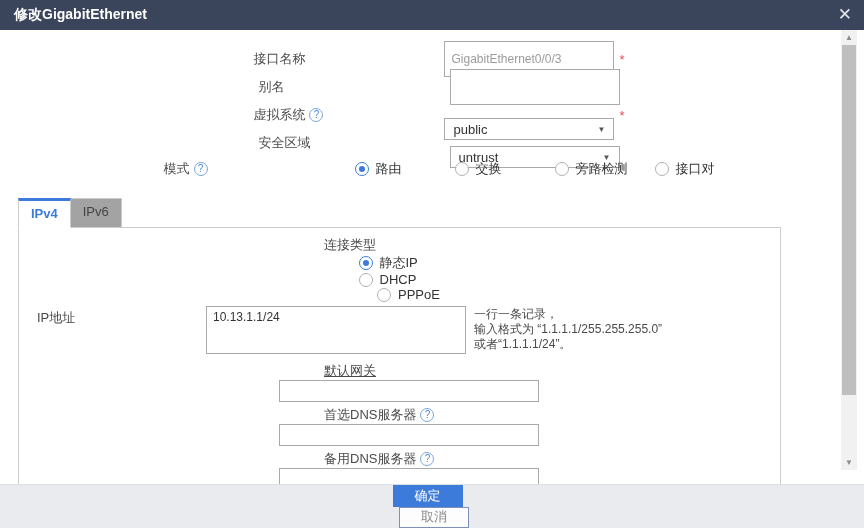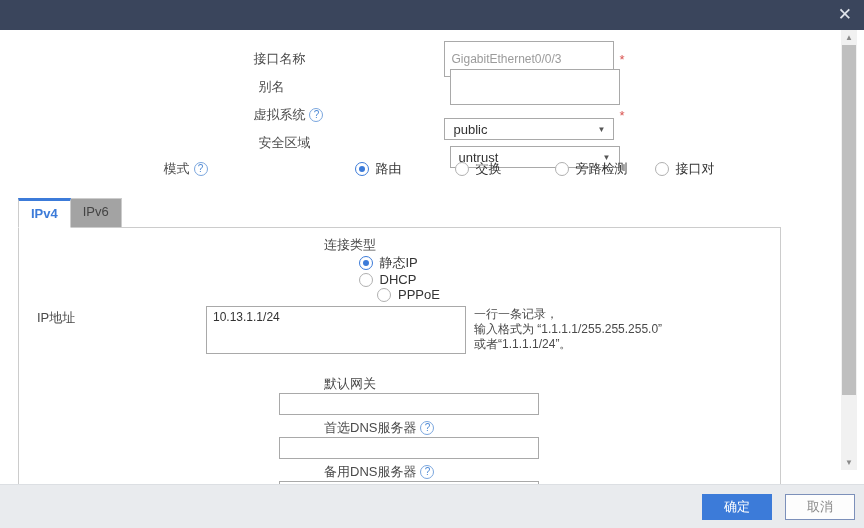--- a/index.html
+++ b/index.html
@@ -129,21 +129,21 @@
     width: 260px; height: 48px;
     border: 1px solid #a9a9a9;
     resize: none;
     font-family: "Liberation Sans", sans-serif;
     font-size: 12px;
     color: #333;
     padding: 3px 6px;
     outline: none;
   }
   .ip-hint { margin-left: 8px; font-size: 12px; line-height: 15px; color: #4a4a4a; padding-top: 1px; }
-  .gw-row { margin-top: 21px; }
+  .gw-row { margin-top: 8px; text-decoration: underline; }
   .chk-row { display: flex; align-items: center; margin-top: 13px; }
   .checkbox {
     width: 14px; height: 14px;
     border: 1px solid #a9a9a9;
     background: #fff;
     display: inline-block;
     cursor: pointer;
     flex: none;
   }
   .chk-label { margin-left: 7px; font-weight: bold; color: #333; }
@@ -160,20 +160,21 @@
     position: absolute;
     left: 0; top: 484px;
     width: 864px; height: 44px;
     background: #e9ebee;
     border-top: 1px solid #dcdfe3;
     display: flex;
     align-items: center;
     justify-content: flex-end;
     padding-right: 9px;
     z-index: 5;
+    flex-direction: column;
   }
   .btn {
     height: 26px;
     min-width: 70px;
     font-size: 13px;
     font-family: "Liberation Sans", sans-serif;
     cursor: pointer;
   }
   .btn-primary { background: #3c7bd9; color: #fff; border: 1px solid #3c7bd9; }
   .btn-secondary { background: #fdfdfd; color: #888; border: 1px solid #7c90ba; margin-left: 13px; }
@@ -201,20 +202,21 @@
     left: 1px; top: 15px;
     width: 14px; height: 350px;
     background: #bfbfbf;
     cursor: pointer;
   }
 </style>
 </head>
 <body>
 
 <div class="titlebar">
+  <span class="title">修改GigabitEthernet</span>
   <span class="close-x">✕</span>
 </div>
 
 <div class="form-area">
 
   <div class="form-row">
     <span class="f-label">接口名称</span>
     <input class="text-input" disabled="" value="GigabitEthernet0/0/3" style="">
     <span class="req">*</span>
   </div>

